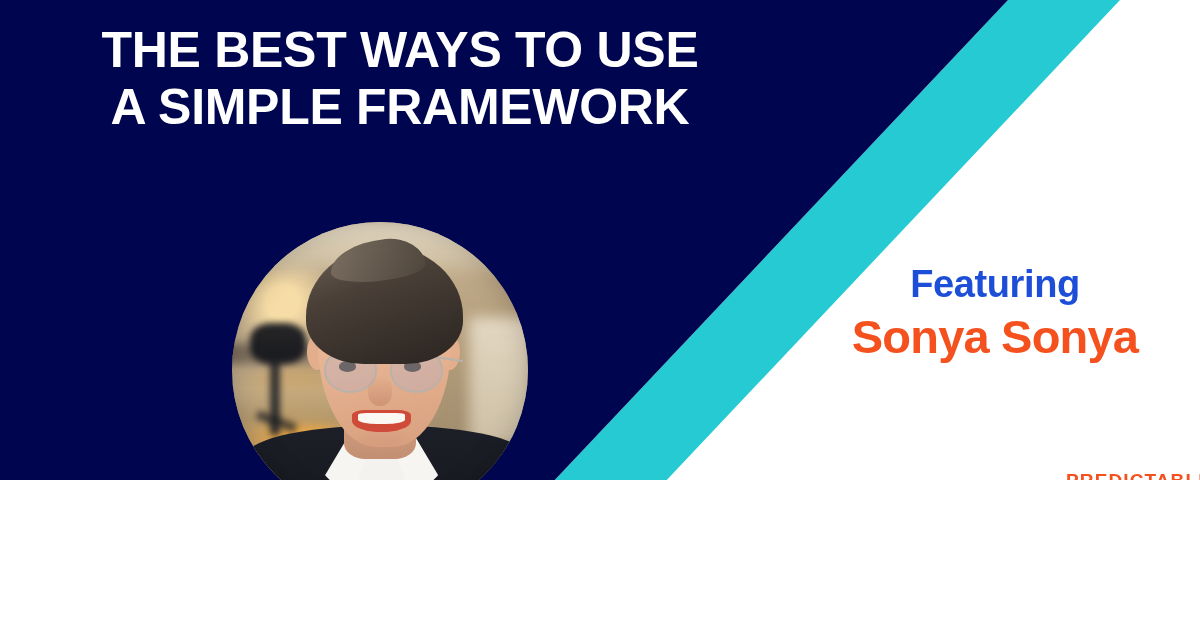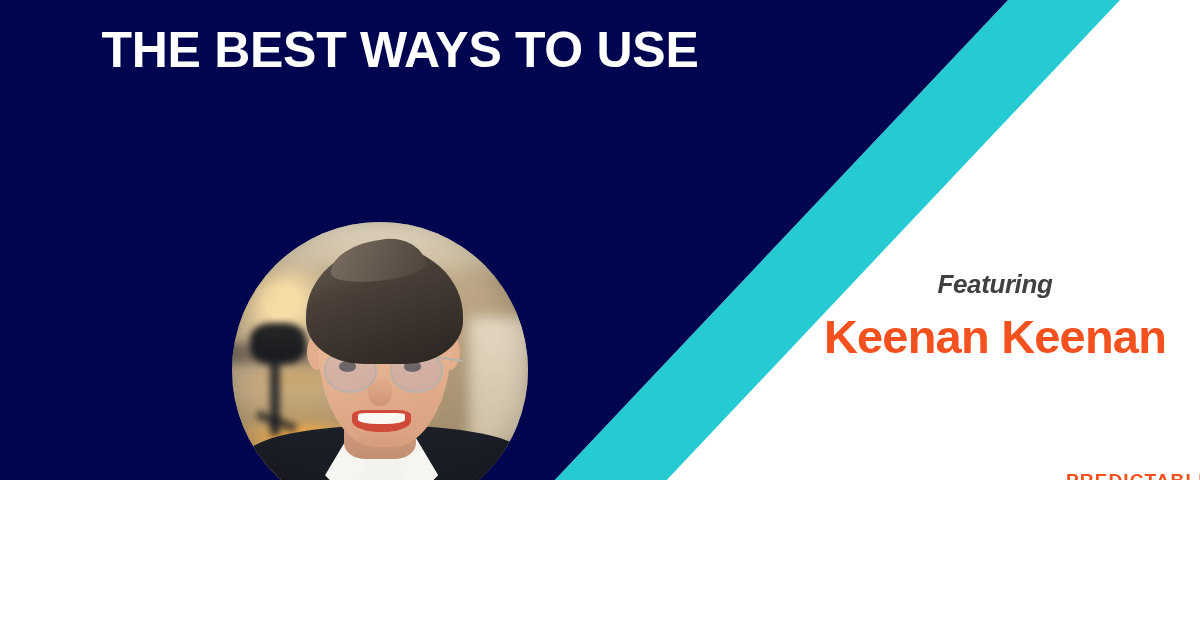--- a/index.html
+++ b/index.html
@@ -258,26 +258,25 @@
 
   
   .feature-block{
     position:absolute;
     left:800px; top:262px;
     width:390px;
     text-align:center;
   }
   .feature-label{
     display:block;
-    font-size:26px;
-    font-weight:bold;
-    color:#404040;
+    font-size:38px;
+    font-weight:bold;
+    color:#1d4ed8;
     letter-spacing:-0.4px;
     line-height:44px;
-    font-style:italic;
   }
   .feature-name{
     display:block;
     font-size:47px;
     font-weight:bold;
     color:#F4511E;
     letter-spacing:-0.8px;
     line-height:62px;
   }
 
@@ -320,20 +319,21 @@
 <body>
 
 <div id="canvas">
 
   <div class="bg-white"></div>
   <div class="bg-teal"></div>
   <div class="bg-navy"></div>
 
   <div class="title-block">
     <span class="title-line">THE BEST WAYS TO USE</span>
+    <span class="title-line">A SIMPLE FRAMEWORK</span>
   </div>
 
   <div class="photo">
     <div class="photo-inner">
       <div class="room-ceiling"></div>
       <div class="room-window"></div>
       <div class="room-shelf"></div>
       <div class="room-wallband"></div>
       <div class="room-lamp"></div>
       <div class="room-lamp2"></div>
@@ -362,21 +362,21 @@
       <div class="sub-teeth"></div>
       <div class="sub-chin"></div>
       <div class="sub-hair"></div>
       <div class="sub-hair-tuft"></div>
       <div class="photo-soft"></div>
     </div>
   </div>
 
   <div class="feature-block">
     <span class="feature-label">Featuring</span>
-    <span class="feature-name">Keenan Keenan</span>
+    <span class="feature-name">Sonya Sonya</span>
   </div>
 
   <div class="logo">
     <span class="logo-top">PREDICTABLE</span>
     <span class="logo-mid"><span class="logo-b">B</span><span class="logo-2">2</span><span class="logo-b">B</span></span>
     <span class="logo-bot">SIMPLE</span>
   </div>
 
 </div>
 

